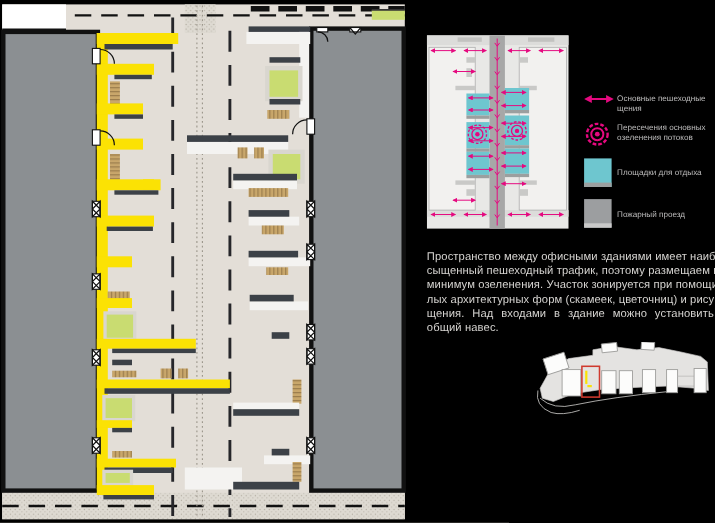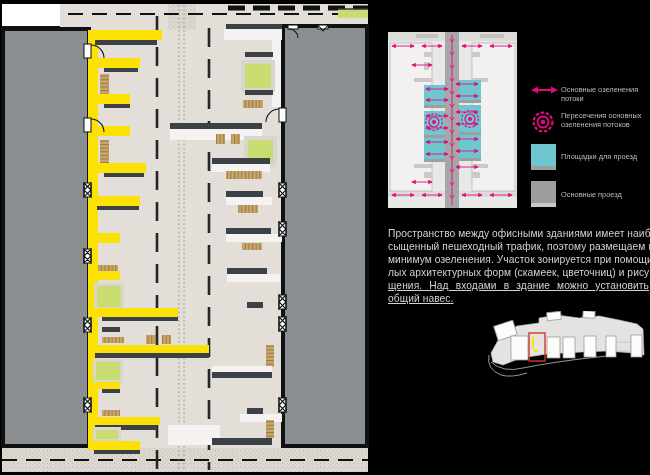--- a/index.html
+++ b/index.html
@@ -46,21 +46,21 @@
   .lg-icon{width:30px;flex:0 0 30px;display:flex;justify-content:flex-start;}
   .lg-label{font-size:7.4px;line-height:9px;color:#bdbcbc;padding-top:1px;}
   .sw{width:25px;height:22px;}
   .sw-cyan{background:var(--cyan);border-bottom:4px solid #9ba0a0;}
   .sw-gray{background:var(--legend_gray);border-bottom:4px solid #c9c9c9;}
 
   
   #desc{left:388px;top:227px;width:261px;color:#d5d3d0;font-size:10.2px;
         line-height:13px;letter-spacing:0.1px;}
   #desc .tl{text-align:justify;text-align-last:justify;white-space:nowrap;}
-  #desc .tl.end{text-align-last:left;white-space:normal;text-decoration:underline;}
+  #desc .tl.end{text-align-last:left;white-space:normal;}
 
   
   .mp-band{fill:var(--map_band);stroke:#c6c5c3;stroke-width:0.6;}
   .mp-b{fill:#fcfcfb;stroke:#9c9c9a;stroke-width:0.8;}
   .mp-line{stroke:#bfbebc;stroke-width:0.8;fill:none;}
   .mp-red{fill:none;stroke:var(--map_red);stroke-width:1.4;}
 </style>
 </head>
 <body>
 
@@ -325,43 +325,43 @@
 
   <div id="legend" class="abs">
     <div class="lg-item" style="margin-bottom:7px">
       <span class="lg-icon">
         <svg width="27" height="12" viewBox="0 0 27 12">
           <line x1="5" y1="6" x2="22" y2="6" stroke="#e5097f" stroke-width="2"></line>
           <path d="M0,6 L7,2.4 L7,9.6 Z" fill="#e5097f"></path>
           <path d="M27,6 L20,2.4 L20,9.6 Z" fill="#e5097f"></path>
         </svg>
       </span>
-      <span class="lg-label">Основные озеленения потоки</span>
+      <span class="lg-label">Основные пешеходные щения</span>
     </div>
     <div class="lg-item" style="margin-bottom:10px">
       <span class="lg-icon">
         <svg width="24" height="24" viewBox="0 0 24 24">
           <circle cx="12" cy="12" r="2.2" fill="#e5097f"></circle>
           <circle cx="12" cy="12" r="5.5" fill="none" stroke="#e5097f" stroke-width="1.8"></circle>
           <circle cx="12" cy="12" r="9.4" fill="none" stroke="#e5097f" stroke-width="2.2" stroke-dasharray="3.4 1.8"></circle>
         </svg>
       </span>
       <span class="lg-label">Пересечения основных озеленения потоков</span>
     </div>
     <div class="lg-item" style="margin-bottom:11px">
       <span class="lg-icon">
           <span class="sw sw-cyan"></span>
         </span>
-      <span class="lg-label" style="padding-top:8px">Площадки для проезд</span>
+      <span class="lg-label" style="padding-top:8px">Площадки для отдыха</span>
     </div>
     <div class="lg-item">
       <span class="lg-icon">
           <span class="sw sw-gray"></span>
         </span>
-      <span class="lg-label" style="padding-top:9px">Основные проезд</span>
+      <span class="lg-label" style="padding-top:9px">Пожарный проезд</span>
     </div>
   </div>
 
   <div id="desc" class="abs">
     <div class="tl">Пространство между офисными зданиями имеет наиболее на-</div>
     <div class="tl">сыщенный пешеходный трафик, поэтому размещаем вдоль</div>
     <div class="tl">минимум озеленения. Участок зонируется при помощи ма-</div>
     <div class="tl">лых архитектурных форм (скамеек, цветочниц) и рисунка мо-</div>
     <div class="tl end">щения. Над входами в здание можно установить общий навес.</div>
   </div>

